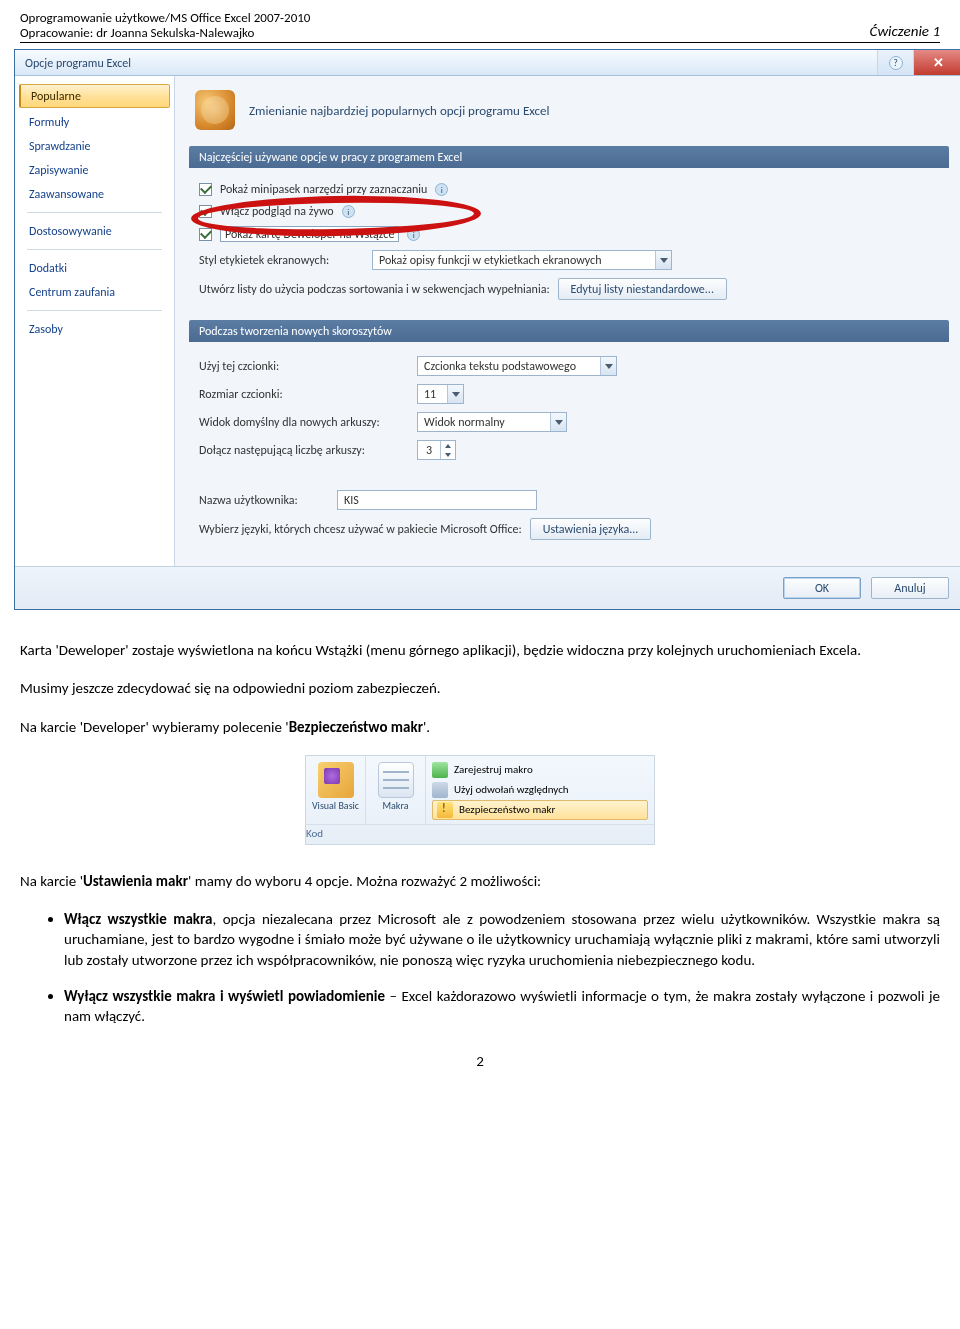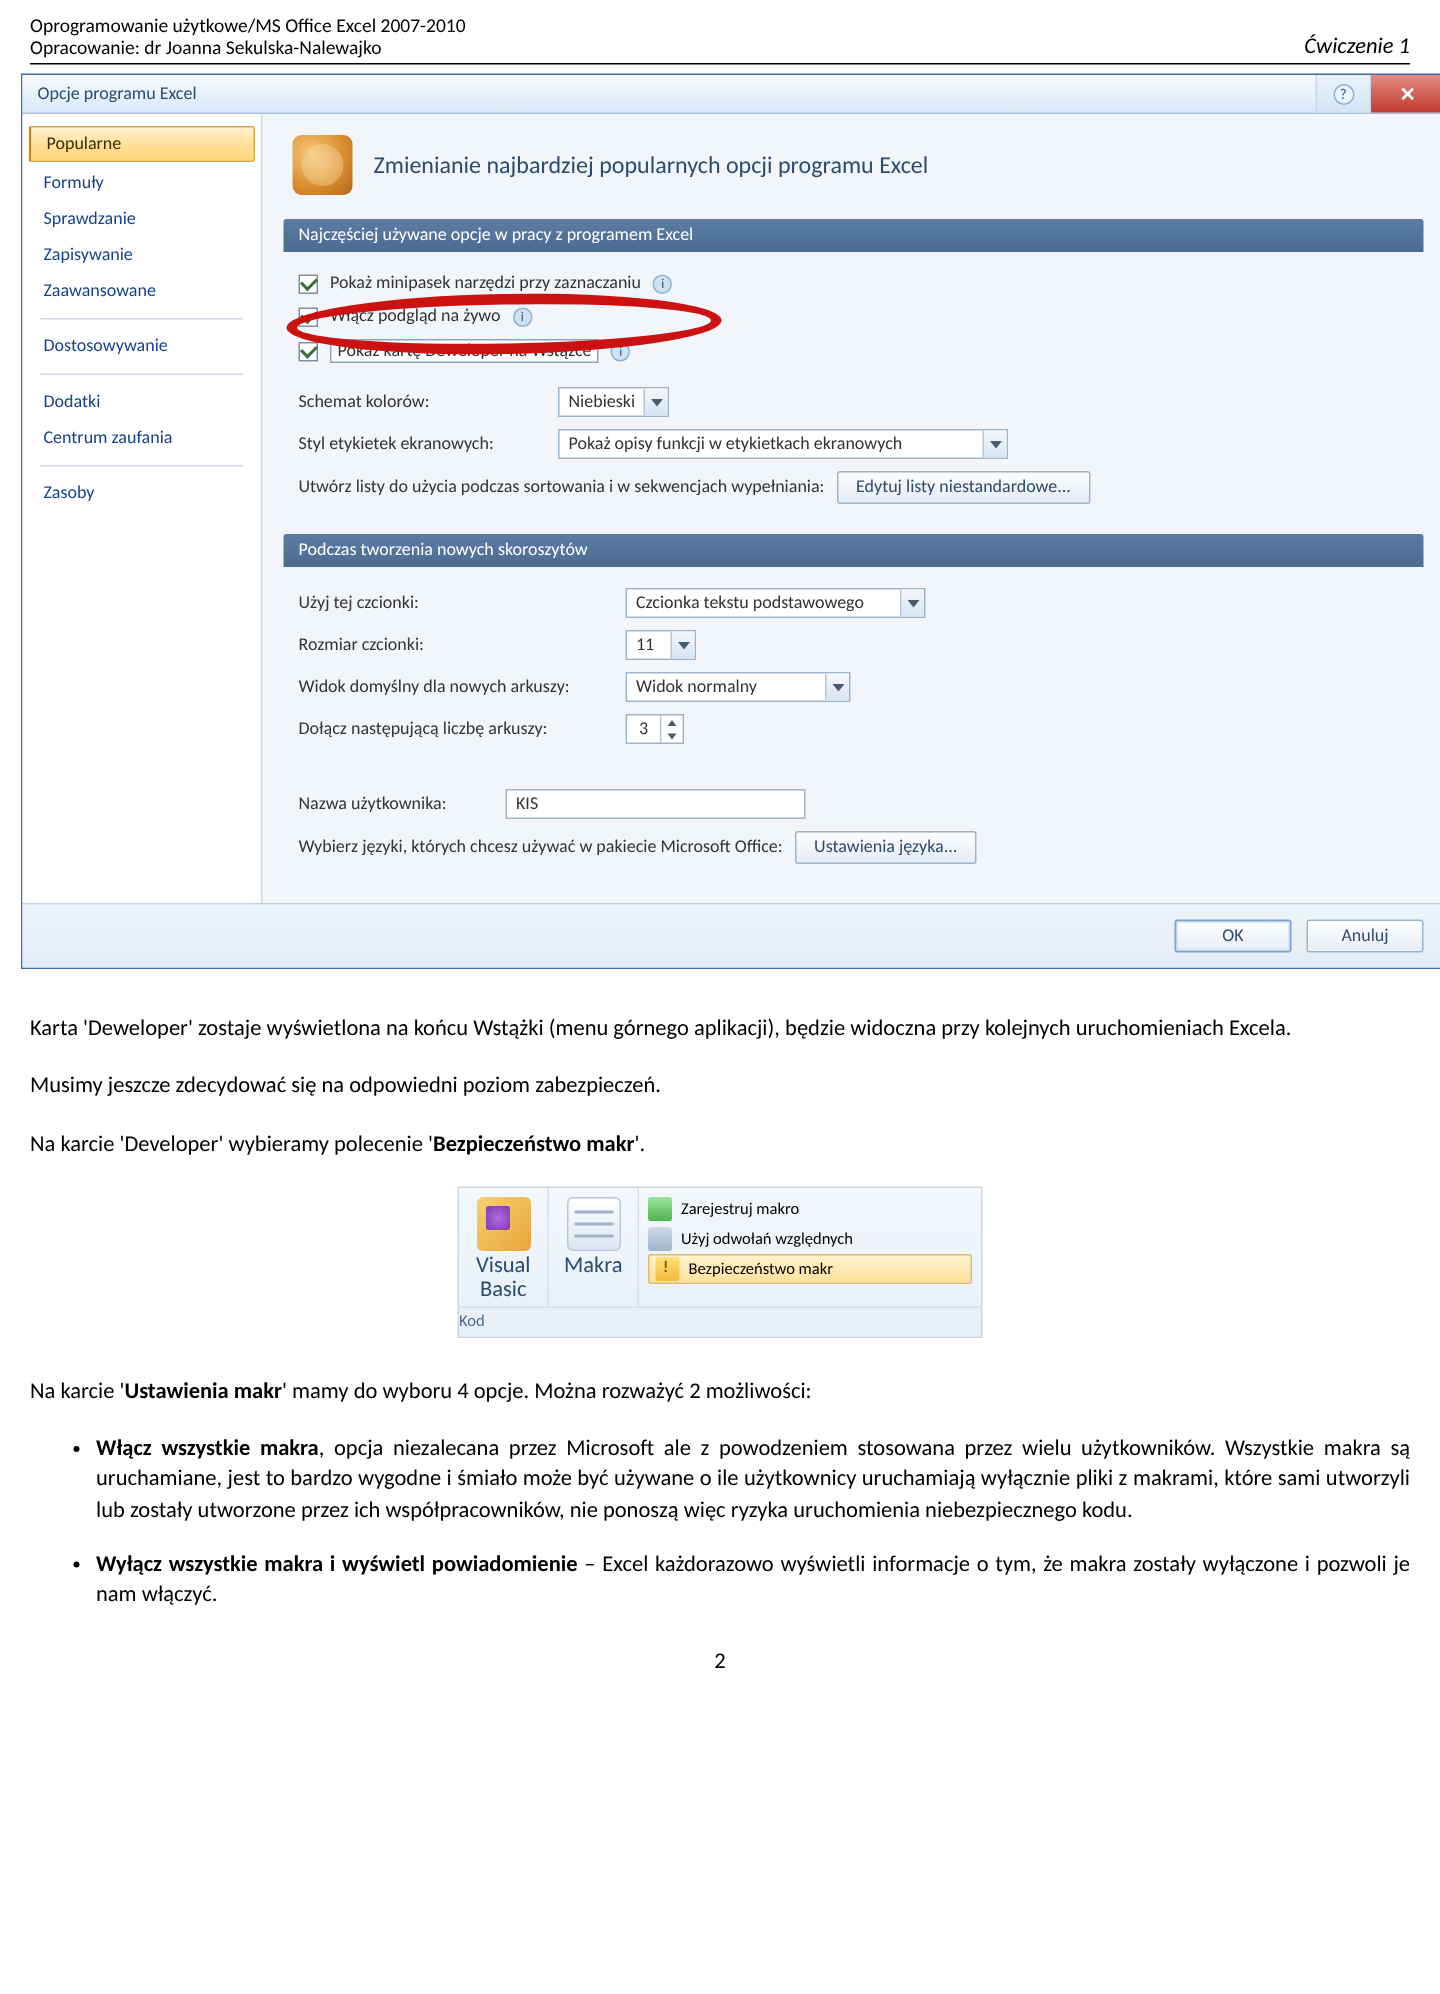--- a/index.html
+++ b/index.html
@@ -22,21 +22,21 @@
   .dialog-body { display:flex; min-height:480px; }
   .sidebar { width:160px; background:#fff; border-right:1px solid #c9d7e6; padding:6px 0;}
   .sidebar-item { padding:5px 14px; color:#15428b; cursor:default;}
   .sidebar-item.active { background: linear-gradient(#fff1d0,#ffe19a,#ffd77a); border:1px solid #d6a640; border-left:2px solid #c58c18; border-radius:2px; margin:2px 4px; padding:4px 10px; color:#3b2b00;}
   .sidebar-divider { border-top:1px solid #d0dae6; margin:6px 12px;}
 
   .main-pane { flex:1; padding:10px 14px 10px 14px; }
   .main-top { display:flex; align-items:center; gap:14px; padding:4px 0 12px 6px;}
   .top-icon { width:40px; height:40px; background: radial-gradient(circle at 30% 30%, #f7c776, #d88a2e 60%, #b56518 100%); border-radius:6px; position:relative;}
   .top-icon::after{content:"";position:absolute;top:6px;left:6px;width:28px;height:28px;background:radial-gradient(circle,#fff3d0,#eecb88);border-radius:50%;opacity:.4;}
-  .main-title { color:#2b4b70; font-size:16px;}
+  .main-title { color:#2b4b70; font-size:13px;}
 
   .section-hdr { background: linear-gradient(#5b7ca3,#4b6b93); color:#fff; padding:4px 10px; border-radius:2px 2px 0 0; margin-top:4px;}
   .section-body { padding:10px 10px 12px 10px; }
 
   .row { display:flex; align-items:center; gap:8px; padding:4px 0;}
   .chk { width:13px; height:13px; border:1px solid #7a8fa6; background:#fff; display:inline-flex; align-items:center; justify-content:center;}
   .chk.checked::after{content:"";width:8px;height:5px;border-left:2px solid #3a6e3a;border-bottom:2px solid #3a6e3a;transform:rotate(-45deg) translate(1px,-1px);}
   .help-i { width:13px;height:13px;border-radius:50%;background:#cfe2f3;color:#356; font-size:9px; display:inline-flex;align-items:center;justify-content:center; border:1px solid #8eb3d2;}
   .lbl { color:#333; }
   .combo { display:inline-flex; align-items:center; height:20px; border:1px solid #9db5cc; background:#fff; }
@@ -76,21 +76,21 @@
   .ico-mk::before,.ico-mk::after{content:"";position:absolute;left:4px;right:4px;height:2px;background:#9fb4ca;}
   .ico-mk::before{top:8px;} .ico-mk::after{top:16px;box-shadow:0 8px 0 #9fb4ca;}
   .ribbon-right { flex:1; padding:4px 6px;}
   .ribbon-item { display:flex; align-items:center; gap:6px; padding:2px 0;}
   .ribbon-item .mini{width:16px;height:16px;border-radius:2px;}
   .mi-rec{background:linear-gradient(#9fe59f,#4db34d);}
   .mi-rel{background:linear-gradient(#cdd9e8,#9fb4cd);}
   .mi-sec{background:linear-gradient(#ffe27a,#f5b93a);position:relative;}
   .mi-sec::after{content:"!";position:absolute;left:5px;top:0;color:#8a5a00;font-weight:bold;font-size:11px;}
   .ribbon-item.active { background:linear-gradient(#fff3cf,#ffe19a); border:1px solid #e0b96a; border-radius:2px; padding:1px 4px;}
-  .ribbon-bigbtn .lbl2{ font-size:15px; color:#2b4b70; line-height:1.1;}
+  .ribbon-bigbtn .lbl2{ font-size:10px; color:#2b4b70; line-height:1.1;}
   .ribbon-grplbl { text-align:left; color:#4b6b93; padding:2px 0 4px 0; border-top:1px solid #d5e0ec;}
 
   ul.doclist { list-style: disc; padding-left: 44px; }
   ul.doclist li { margin-bottom: 16px; line-height:1.35; text-align: justify;}
 
   .pagenum { text-align:center; margin-top:26px; font-size:15px;}
 </style>
 </head>
 <body>
 
@@ -150,27 +150,20 @@
               <span class="lbl">Włącz podgląd na żywo</span>
               <span class="help-i">i</span>
             </div>
             <div class="row">
               <span class="chk checked"></span>
               <span class="lbl" style="border:1px solid #8aa5c0;padding:0 4px;background:#fff;"><span>Pokaż kartę Deweloper na Wstążce</span></span>
               <span class="help-i">i</span>
             </div>
             <div class="annot-circle"></div>
           </div>
-          <div class="row" style="margin-top:8px;">
-            <span class="lbl" style="width:165px;">Schemat kolorów:</span>
-            <span class="combo">
-                <span class="combo-text">Niebieski</span>
-                <span class="combo-arr"></span>
-              </span>
-          </div>
           <div class="row">
             <span class="lbl" style="width:165px;">Styl etykietek ekranowych:</span>
             <span class="combo" style="width:300px;">
                 <span class="combo-text" style="flex:1;">Pokaż opisy funkcji w etykietkach ekranowych</span>
                 <span class="combo-arr"></span>
               </span>
           </div>
           <div class="row">
             <span class="lbl">Utwórz listy do użycia podczas sortowania i w sekwencjach wypełniania:</span>
             <span class="btn">Edytuj listy niestandardowe...</span>

